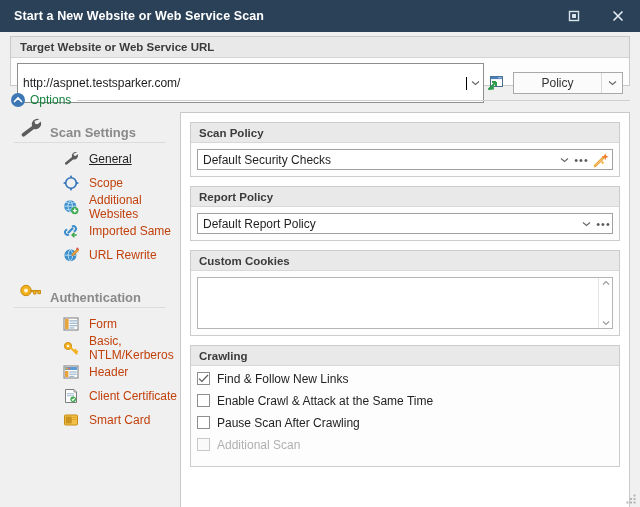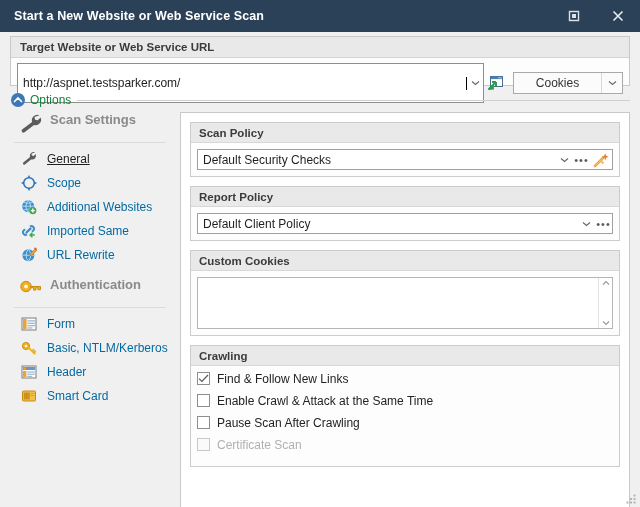--- a/index.html
+++ b/index.html
@@ -51,28 +51,28 @@
 
   
   .options-row{position:absolute;left:10px;top:91px;width:620px;height:18px;display:flex;align-items:center;}
   .opt-chev{width:16px;height:16px;flex:0 0 16px;}
   .options-label{margin-left:4px;font-size:12px;color:#15803d;}
   .opt-line{flex:1;height:1px;background:#cfcfcf;margin-left:6px;}
 
   
   .sidebar{position:absolute;left:0px;top:112px;width:178px;height:350px;}
   .side-section-title{
-    display:flex;align-items:flex-start;height:28px;padding-left:18px;box-sizing:border-box;
+    display:flex;align-items:flex-end;height:28px;padding-left:18px;box-sizing:border-box;
   }
   .side-section-title .ico{width:26px;height:24px;flex:0 0 26px;display:flex;align-items:center;justify-content:center;}
   .side-section-title .txt{margin-left:6px;font-size:13px;font-weight:bold;color:#8a8a8a;}
   .side-sep{height:1px;background:#dcdcdc;margin:2px 12px 4px 14px;}
-  .side-item{display:flex;align-items:center;height:24px;padding-left:18px;box-sizing:border-box;cursor:default;}
+  .side-item{display:flex;align-items:center;height:24px;padding-left:18px;box-sizing:border-box;cursor:default;margin-left:42px;}
   .side-item .ico{width:22px;height:20px;flex:0 0 22px;display:flex;align-items:center;justify-content:center;}
-  .side-item .lbl{margin-left:7px;font-size:12px;color:#0369a1;}
+  .side-item .lbl{margin-left:7px;font-size:12px;color:#c2410c;}
   .side-item.selected .lbl{text-decoration:underline;color:#1f1f1f;}
   .side-gap{height:10px;}
 
   
   .mainpanel{
     position:absolute;left:180px;top:112px;width:450px;height:426px;
     border:1px solid #c9c9c9;background:#ffffff;box-sizing:border-box;padding:9px;
   }
   .gbox{border:1px solid #cccccc;background:#fdfdfd;box-sizing:border-box;margin-bottom:9px;}
   .gbox-header{
@@ -148,21 +148,21 @@
         <svg width="17" height="16" viewBox="0 0 17 16">
           <rect x="3.5" y="1.5" width="12" height="10" fill="#ffffff" stroke="#4a6b8a" stroke-width="1"></rect>
           <rect x="3.5" y="1.5" width="12" height="2.6" fill="#4a7fb5"></rect>
           <rect x="11.5" y="2.2" width="1.2" height="1.2" fill="#cfe2f3"></rect>
           <rect x="13.4" y="2.2" width="1.2" height="1.2" fill="#cfe2f3"></rect>
           <path d="M1.5 14.5 L9 7 M9 7 L9 11 M9 7 L5 7" stroke="#2e9b4e" stroke-width="2" fill="none"></path>
           <path d="M1 15 L6.5 9.5 L7 14.5 Z" fill="#2e9b4e"></path>
         </svg>
       </div>
       <div class="default-btn">
-        <div class="lbl">Cookies</div>
+        <div class="lbl">Policy</div>
         <div class="sep"></div>
         <div class="dd">
           <svg width="9" height="6" viewBox="0 0 9 6">
             <path d="M1 1.5 L4.5 4.5 L8 1.5" stroke="#6b6b6b" stroke-width="1.2" fill="none"></path>
           </svg>
         </div>
       </div>
     </div>
   </div>
 
@@ -294,20 +294,33 @@
           <rect x="5.2" y="3.6" width="2" height="1.8" fill="#e06c6c"></rect>
           <rect x="2" y="7" width="3.4" height="6" fill="#e8a33d"></rect>
           <rect x="6.2" y="7.4" width="7.6" height="1.2" fill="#9fb9d0"></rect>
           <rect x="6.2" y="9.6" width="7.6" height="1.2" fill="#9fb9d0"></rect>
           <rect x="6.2" y="11.8" width="5" height="1.2" fill="#9fb9d0"></rect>
         </svg>
       </span>
       <span class="lbl">Header</span>
     </div>
 
+    <div class="side-item">
+      <span class="ico">
+        <svg width="16" height="16" viewBox="0 0 16 16">
+          <path d="M2.5 1.5 h8.5 l2.5 2.5 v10.5 h-11 z" fill="#fdfdfd" stroke="#7d7d7d" stroke-width="1"></path>
+          <path d="M11 1.5 v2.5 h2.5" fill="#e6e6e6" stroke="#7d7d7d" stroke-width=".8"></path>
+          <rect x="4" y="5.2" width="7" height="1" fill="#9fb9d0"></rect>
+          <rect x="4" y="7.2" width="7" height="1" fill="#9fb9d0"></rect>
+          <circle cx="10.2" cy="11.2" r="2.8" fill="#3ea94f"></circle>
+          <path d="M8.8 11.3 L9.9 12.4 L11.7 10" stroke="#fff" stroke-width="1.2" fill="none"></path>
+        </svg>
+      </span>
+      <span class="lbl">Client Certificate</span>
+    </div>
 
     <div class="side-item">
       <span class="ico">
         <svg width="16" height="16" viewBox="0 0 16 16">
           <rect x="1.5" y="3" width="13" height="10" rx="1" fill="#f2c04a" stroke="#c98c12" stroke-width="1"></rect>
           <rect x="3.2" y="5" width="5" height="6" fill="#e0a227" stroke="#b98617" stroke-width=".7"></rect>
           <path d="M3.2 7 h5 M3.2 9 h5 M5.7 5 v6" stroke="#b98617" stroke-width=".7"></path>
           <rect x="9.5" y="5" width="3.8" height="1" fill="#e0a227"></rect>
           <rect x="9.5" y="7" width="3.8" height="1" fill="#e0a227"></rect>
         </svg>
@@ -340,21 +353,21 @@
             </svg>
           </div>
         </div>
       </div>
     </div>
 
     <div class="gbox">
       <div class="gbox-header">Report Policy</div>
       <div class="gbox-body">
         <div class="combo">
-          <div class="val">Default Client Policy</div>
+          <div class="val">Default Report Policy</div>
           <div class="part">
             <svg width="9" height="6" viewBox="0 0 9 6">
               <path d="M1 1.5 L4.5 4.5 L8 1.5" stroke="#6b6b6b" stroke-width="1.2" fill="none"></path>
             </svg>
           </div>
           <div class="part">
             <span class="ell">•••</span>
           </div>
         </div>
       </div>
@@ -395,21 +408,21 @@
           <span class="chk-label">Enable Crawl &amp; Attack at the Same Time</span>
         </div>
 
         <div class="chk-row">
           <span class="chk"></span>
           <span class="chk-label">Pause Scan After Crawling</span>
         </div>
 
         <div class="chk-row">
           <span class="chk disabled"></span>
-          <span class="chk-label disabled">Certificate Scan</span>
+          <span class="chk-label disabled">Additional Scan</span>
         </div>
 
       </div>
     </div>
   </div>
 
   <div class="footer">
 
     <svg class="grip" viewBox="0 0 12 12">
       <g fill="#b4b4b4">

